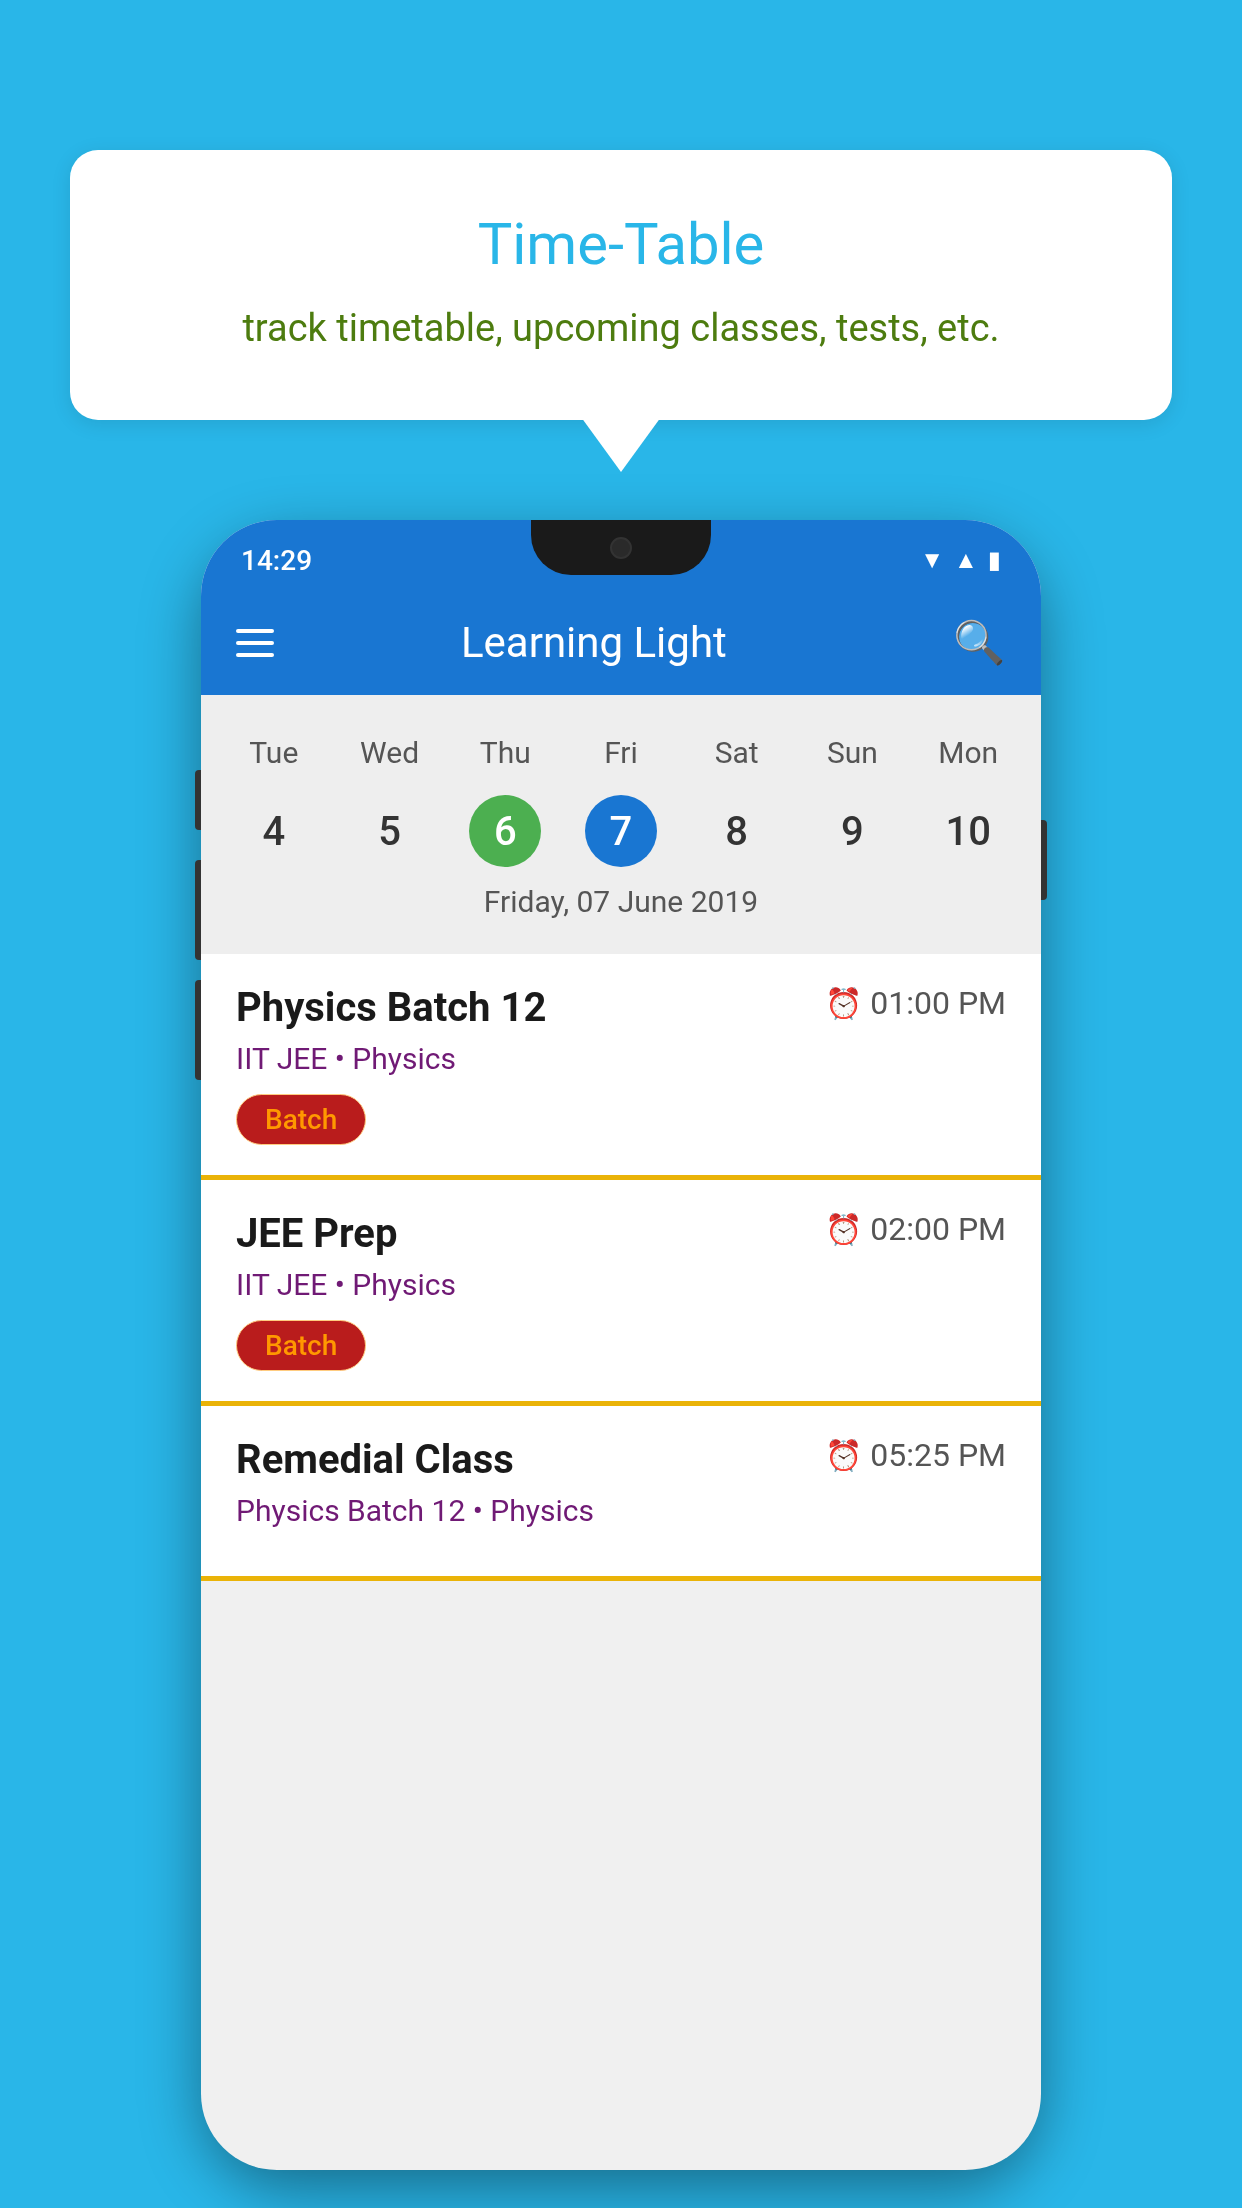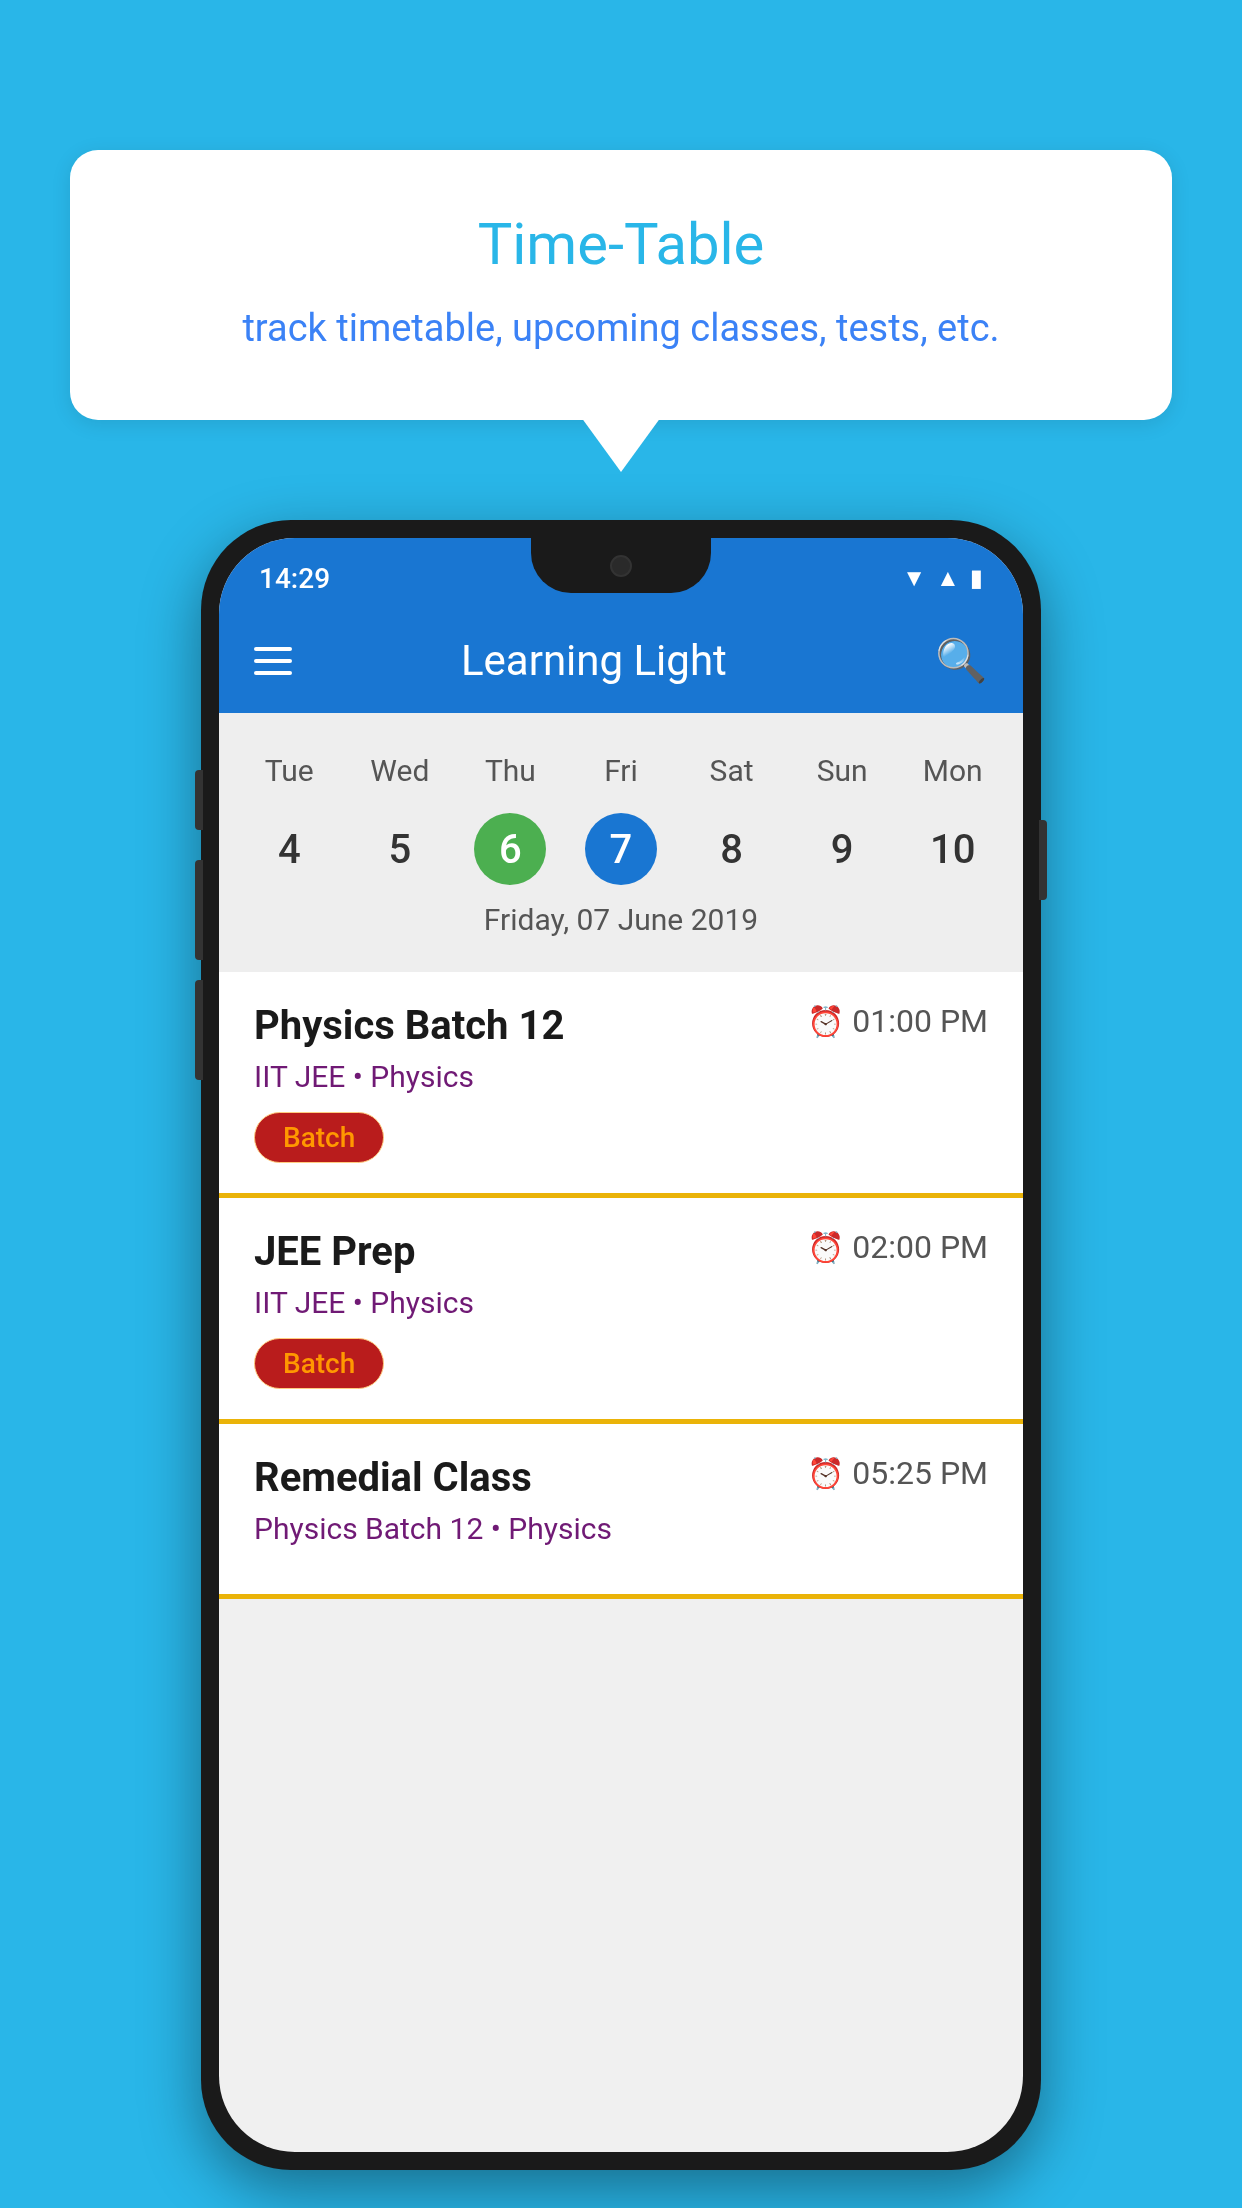--- a/index.html
+++ b/index.html
@@ -50,35 +50,34 @@
 
     .speech-bubble-title {
       font-size: 58px;
       color: #29b6e8;
       font-weight: 400;
       margin-bottom: 28px;
     }
 
     .speech-bubble-subtitle {
       font-size: 38px;
-      color: #3b82f6;
+      color: #4d7c0f;
       font-weight: 400;
     }
 
     
     .phone-frame {
       position: absolute;
       top: 520px;
       left: 50%;
       transform: translateX(-50%);
       width: 840px;
       height: 1650px;
       background: #1a1a1a;
       border-radius: 90px;
-      padding: 18px;
       box-shadow: 0 20px 60px rgba(0,0,0,0.4);
     }
 
     .phone-inner {
       width: 100%;
       height: 100%;
       background: #f0f0f0;
       border-radius: 76px;
       overflow: hidden;
       position: relative;

